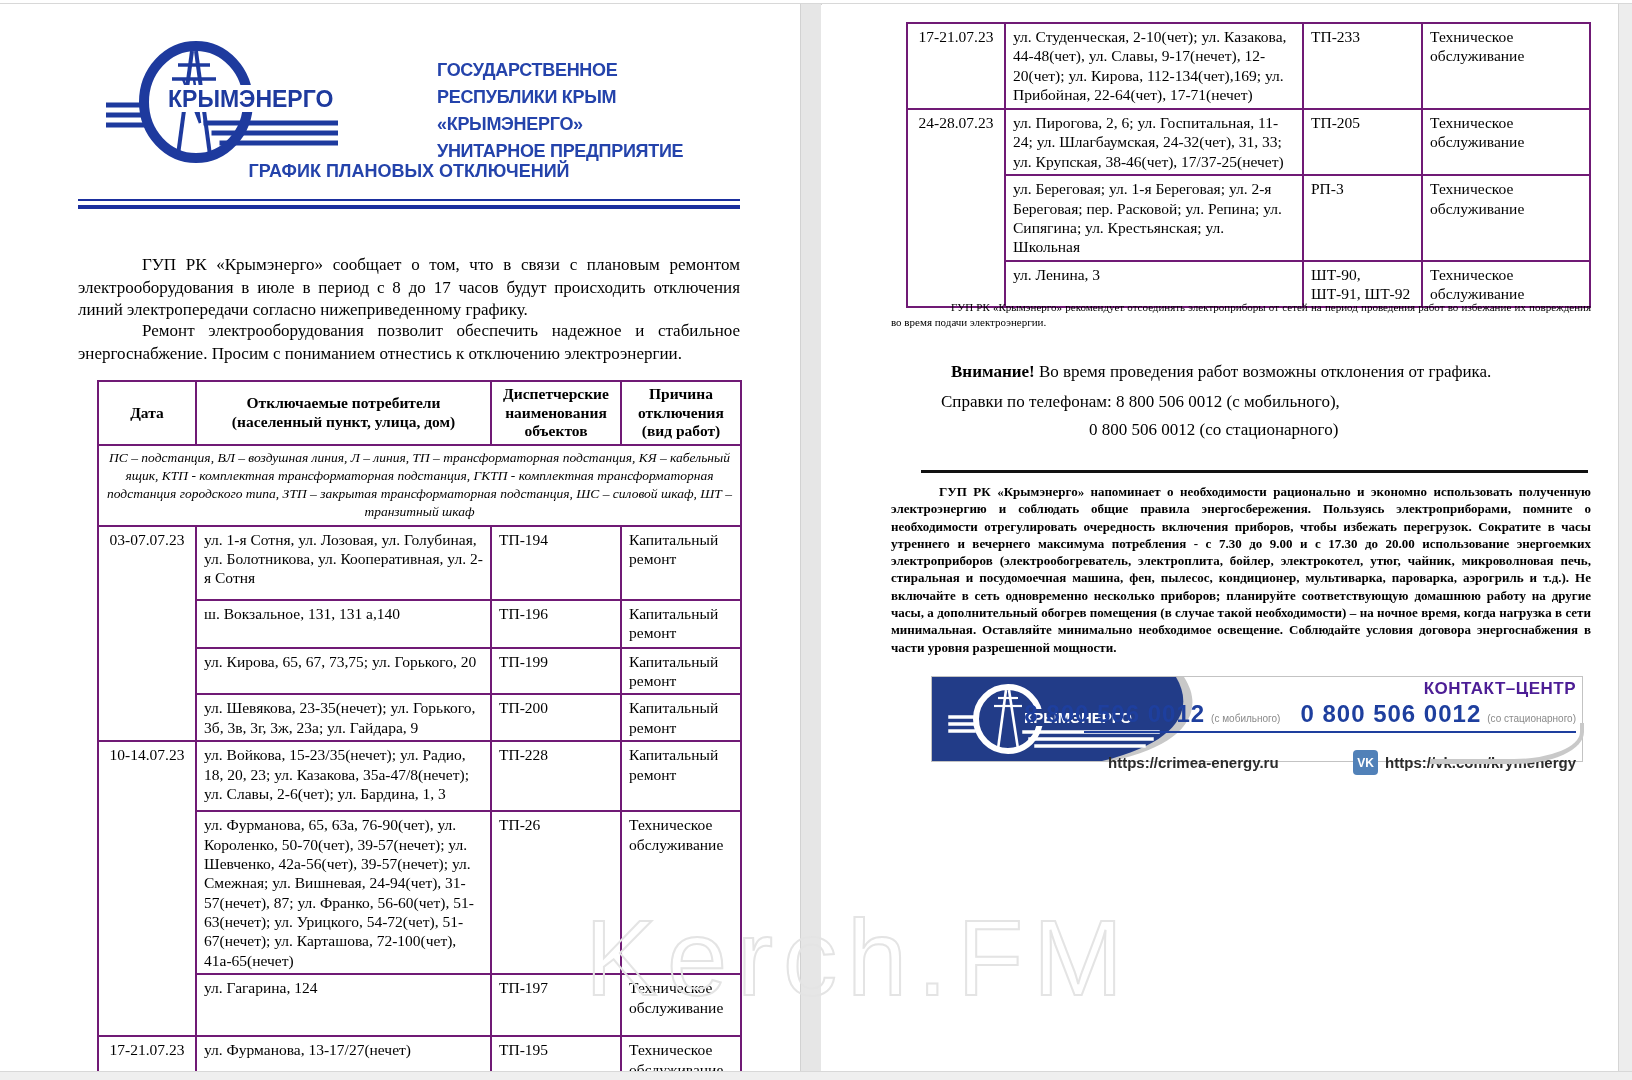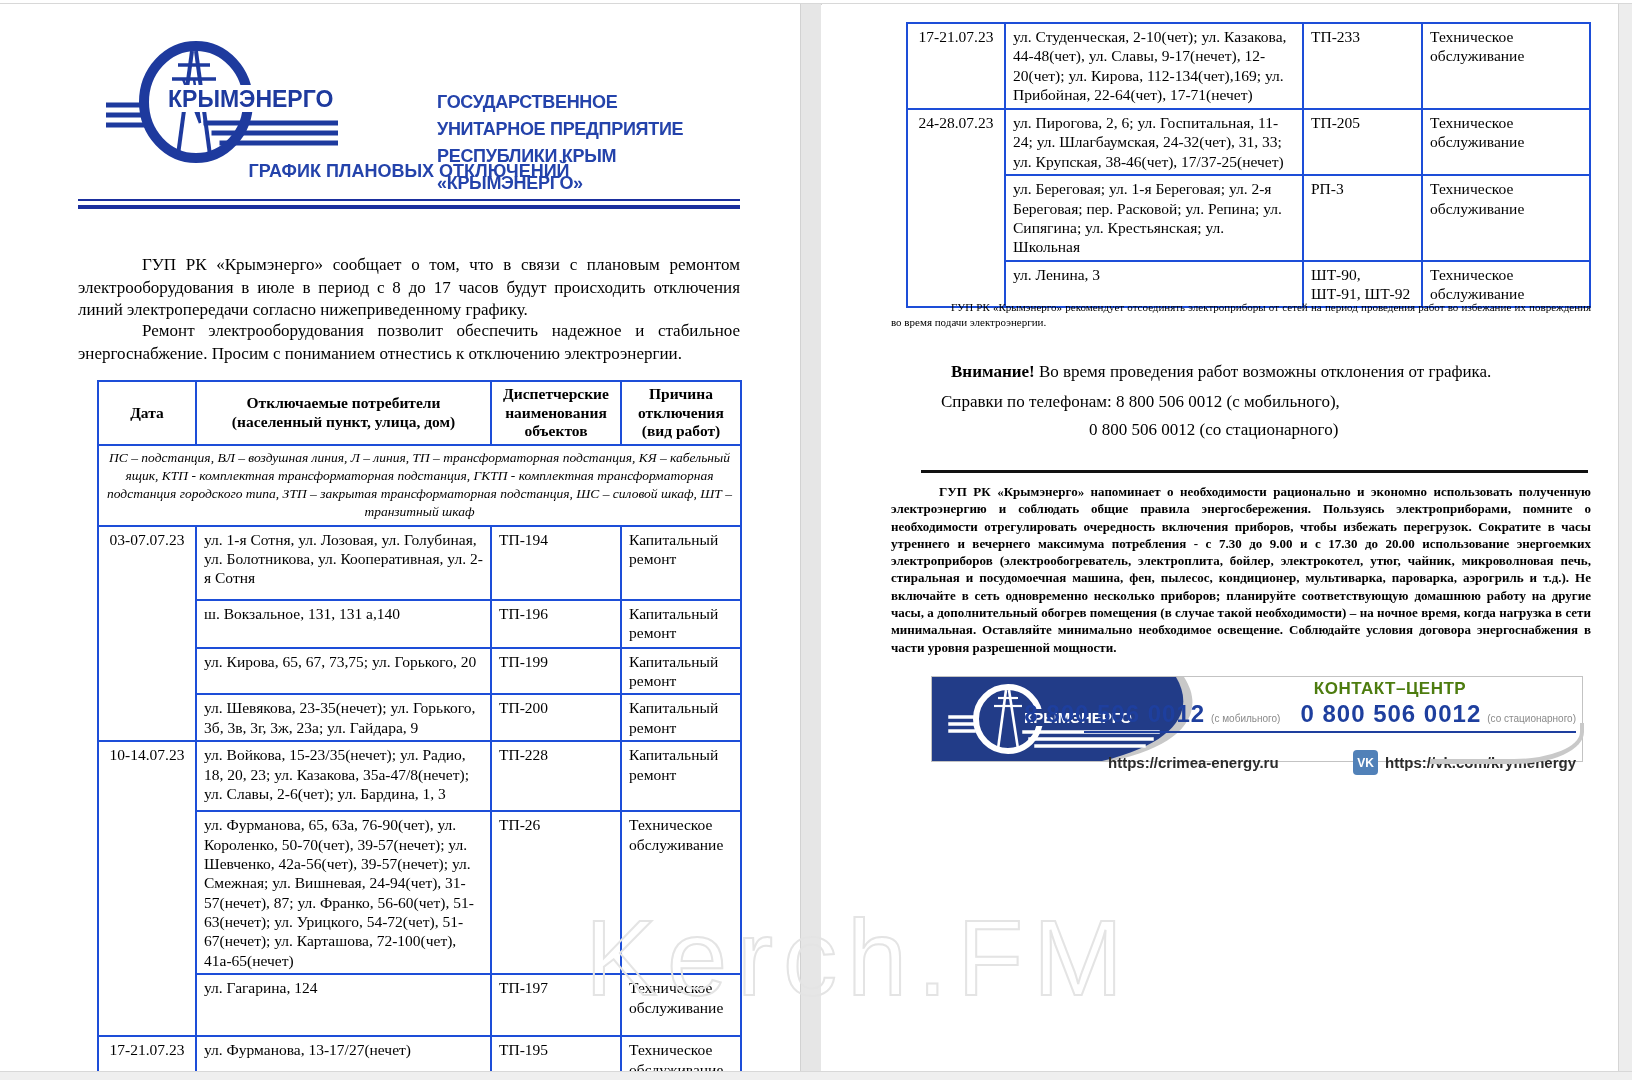--- a/index.html
+++ b/index.html
@@ -11,33 +11,33 @@
   .vscroll{position:absolute;right:0;top:4px;width:13px;height:1076px;background:#ededed;border-left:1px solid #d5d5d5;}
   .hscroll{position:absolute;left:0;top:1071px;width:1632px;height:9px;background:#efefef;border-top:1px solid #d8d8d8;}
   .page{position:absolute;top:5px;height:1066px;background:#fff;}
   .page1{left:0;width:800px;}
   .page2{left:821px;width:797px;}
 
   
   .logo-wrap{position:absolute;left:106px;top:28px;width:232px;height:138px;}
   .org-name{position:absolute;left:437px;top:52px;width:320px;
             font-family:"Liberation Sans", sans-serif;font-weight:bold;font-size:18px;
-            line-height:27px;color:#2443ab;letter-spacing:-0.3px;margin-top:32px;}
+            line-height:27px;color:#2443ab;letter-spacing:-0.3px;}
   .doc-title{position:absolute;left:78px;top:156px;width:662px;text-align:center;
              font-family:"Liberation Sans", sans-serif;font-weight:bold;font-size:18px;color:#2443ab;}
   .blue-rule{position:absolute;left:78px;top:194px;width:662px;height:4px;
              border-top:2px solid #1b2f9e;border-bottom:4px solid #1b2f9e;background:#fff;}
   .greeting{position:absolute;left:78px;top:222px;width:662px;text-align:center;
             font-weight:bold;font-size:17px;}
   .para{position:absolute;left:78px;width:662px;text-align:justify;font-size:17px;line-height:1.33;text-indent:64px;}
   .p1{top:249px;} .p2{top:315px;}
 
   
   table.sched{border-collapse:collapse;table-layout:fixed;font-size:15.5px;line-height:1.25;}
-  table.sched td{border:2px solid #1d4ed8;padding:3px 7px;vertical-align:top;overflow:hidden;}
+  table.sched td{border:2px solid #701a75;padding:3px 7px;vertical-align:top;overflow:hidden;}
   table.sched td.th{font-weight:bold;text-align:center;vertical-align:middle;line-height:1.2;}
   table.sched td.legend{font-style:italic;text-align:center;font-size:13.5px;line-height:1.35;padding:3px 4px;}
   table.sched td.date{text-align:center;}
   .tbl1{position:absolute;left:97px;top:375px;width:643px;}
   .tbl2{position:absolute;left:85px;top:17px;width:683px;}
 
   
   .p3{position:absolute;left:70px;top:295px;width:700px;text-align:justify;font-size:11px;line-height:1.35;text-indent:60px;}
   .attention{position:absolute;left:130px;top:357px;width:640px;font-size:17px;}
   .attention b{font-weight:bold;}
@@ -49,21 +49,21 @@
 
   
   .banner{position:absolute;left:110px;top:671px;width:652px;height:86px;background:#fff;
           border:1px solid #c3c3c3;box-sizing:border-box;}
   .banner::after{content:"";position:absolute;right:-2px;bottom:-3px;width:150px;height:36px;
           border-bottom:5px solid #c9c9c9;border-right:4px solid #c9c9c9;
           border-bottom-right-radius:70px 32px;pointer-events:none;}
   .banner-left{position:absolute;left:0;top:0;width:268px;height:84px;}
   .banner-right{position:absolute;left:152px;right:6px;top:2px;bottom:2px;
           font-family:"Liberation Sans", sans-serif;}
-  .cc-title{text-align:center;padding-left:120px;font-weight:bold;font-size:17px;color:#4d7c0f;letter-spacing:0.5px;}
+  .cc-title{text-align:right;padding-left:120px;font-weight:bold;font-size:17px;color:#4c1d95;letter-spacing:0.5px;}
   .phones-row{display:flex;align-items:baseline;justify-content:flex-end;gap:6px;margin-top:1px;white-space:nowrap;}
   .phone-num{font-size:24px;font-weight:bold;color:#1e3f9e;letter-spacing:1px;}
   .phone-note{font-size:10px;color:#8a8a8a;margin-right:14px;text-align:right;}
   .phones-rule{height:2px;background:#1e3f9e;margin-top:3px;}
   .links-row{display:flex;align-items:center;justify-content:space-between;margin-top:17px;padding-left:24px;}
   .site-url{font-size:15px;font-weight:bold;color:#2b2b2b;}
   .vk-wrap{display:flex;align-items:center;gap:7px;}
   .vk-icon{display:inline-flex;align-items:center;justify-content:center;width:25px;height:25px;
            border-radius:4px;background:#5181b8;color:#fff;font-size:12px;font-weight:bold;
            font-family:"Liberation Sans", sans-serif;}
@@ -101,22 +101,22 @@
         <g stroke="#1e3a9e" stroke-linecap="square">
           <line x1="100" y1="90" x2="230" y2="90" stroke-width="5"></line>
           <line x1="108" y1="100" x2="230" y2="100" stroke-width="5"></line>
           <line x1="116" y1="110" x2="230" y2="110" stroke-width="5"></line>
         </g>
       </svg>
     </div>
 
     <div class="org-name">
       <div>ГОСУДАРСТВЕННОЕ</div>
+      <div>РЕСПУБЛИКИ КРЫМ «КРЫМЭНЕРГО»</div>
       <div>УНИТАРНОЕ ПРЕДПРИЯТИЕ</div>
-      <div>РЕСПУБЛИКИ КРЫМ «КРЫМЭНЕРГО»</div>
     </div>
 
     <div class="doc-title">ГРАФИК ПЛАНОВЫХ ОТКЛЮЧЕНИЙ</div>
     <div class="blue-rule"></div>
 
     <div class="para p1">ГУП РК «Крымэнерго» сообщает о том, что в связи с плановым ремонтом электрооборудования в июле в период с 8 до 17 часов будут происходить отключения линий электропередачи согласно нижеприведенному графику.</div>
     <div class="para p2">Ремонт электрооборудования позволит обеспечить надежное и стабильное энергоснабжение. Просим с пониманием отнестись к отключению электроэнергии.</div>
 
     <table class="sched tbl1">
       <colgroup>

